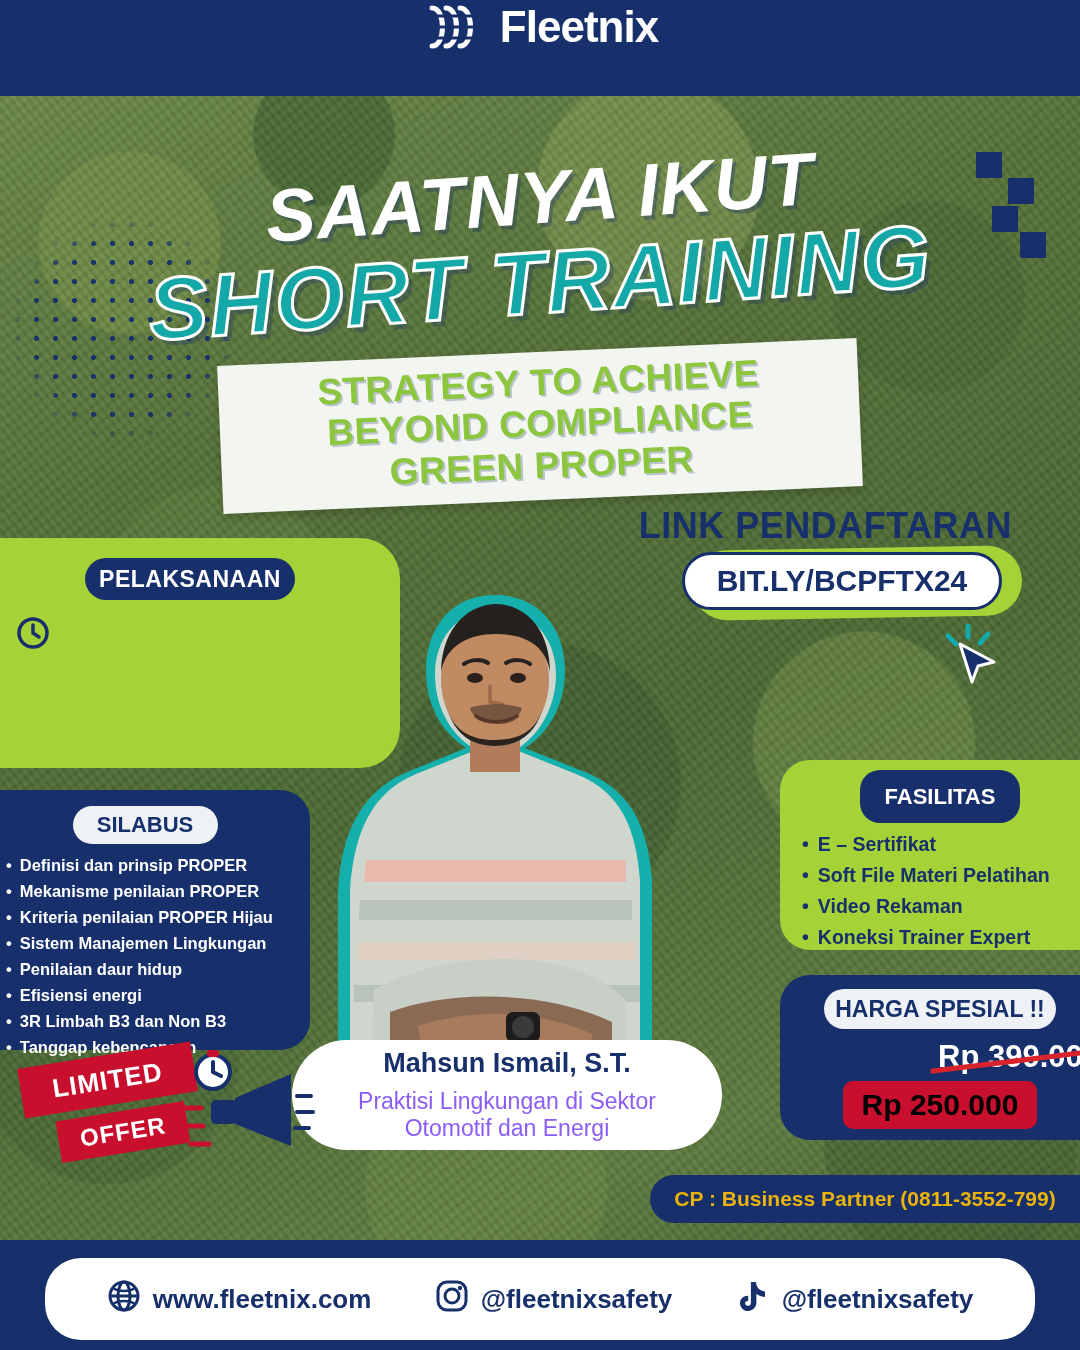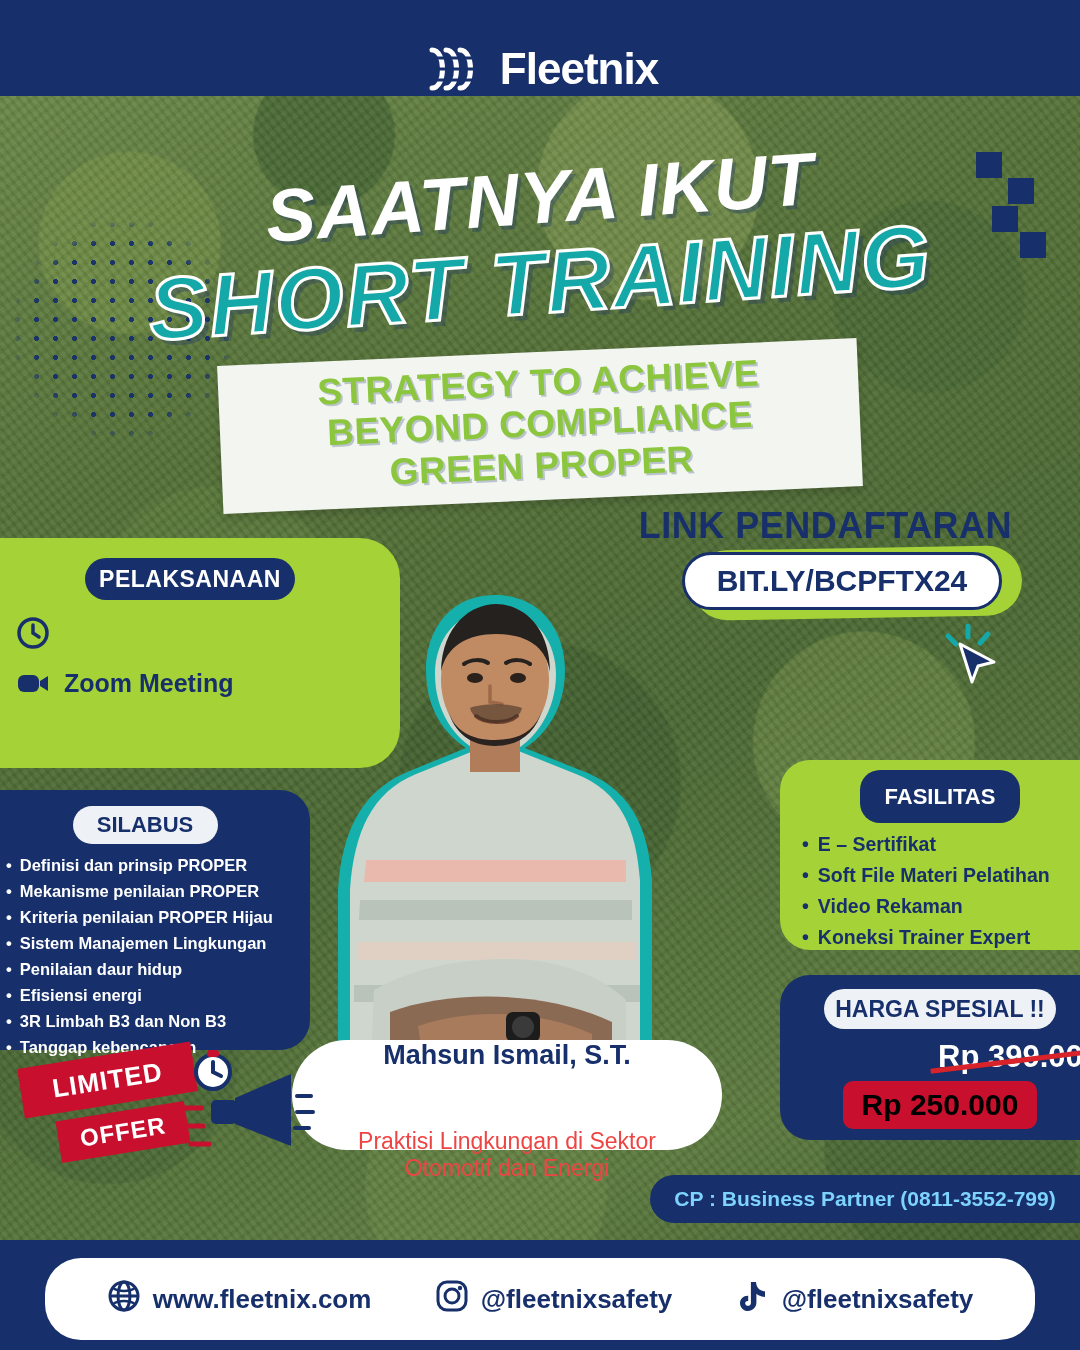--- a/index.html
+++ b/index.html
@@ -33,21 +33,21 @@
     position:absolute; inset:0;
     background-image:
       repeating-linear-gradient(52deg, rgba(0,0,0,.10) 0 3px, rgba(255,255,255,.05) 3px 7px),
       repeating-linear-gradient(-38deg, rgba(0,0,0,.08) 0 4px, rgba(255,255,255,.04) 4px 9px);
     opacity:.55;
   }
 
   
   .header{
     position:absolute; top:0; left:0; right:0; height:96px;
-    background:#17306b; display:flex; align-items:flex-end; justify-content:center; z-index:40;
+    background:#17306b; display:flex; align-items:flex-start; justify-content:center; z-index:40;
   }
   .logo-wrap{ display:flex; align-items:center; gap:14px; }
   .logo-mark{ width:64px; height:54px; }
   .logo-text{ color:#fff; font-size:44px; font-weight:bold; letter-spacing:-1px; }
 
   
   .dots{
     position:absolute; left:8px; top:215px; width:230px; height:230px;
     background-image:radial-gradient(#17306b 2.6px, transparent 2.8px);
     background-size:19px 19px;
@@ -160,44 +160,44 @@
     color:#000000; font-weight:bold; font-size:30px; display:flex; align-items:center; justify-content:center;
   }
 
   
   .speaker-photo{
     position:absolute; left:330px; top:560px; width:330px; height:520px; z-index:11;
   }
   .speaker-card{
     position:absolute; left:292px; top:1040px; width:430px; height:110px;
     background:#ffffff; border-radius:55px; z-index:13;
-    display:flex; flex-direction:column; align-items:center; justify-content:flex-start;gap:48px;
+    display:flex; flex-direction:column; align-items:center; justify-content:center;
   }
   .sp-name{ color:#17306b; font-weight:bold; font-size:27px; }
-  .sp-role{ color:#ef4444; font-size:23px; text-align:center; line-height:1.18; margin-top:9px; }
+  .sp-role{ color:#8b5cf6; font-size:23px; text-align:center; line-height:1.18; margin-top:9px; }
 
   
   .limited{ position:absolute; left:20px; top:1055px; z-index:14; }
   .lim-badge{
     width:175px; height:50px; background:#c8102e; transform:rotate(-9deg);
     color:#fff; font-weight:bold; font-size:26px; display:flex; align-items:center; justify-content:center;
     letter-spacing:1px;
   }
   .off-badge{
     width:130px; height:42px; background:#c8102e; transform:rotate(-9deg);
     color:#fff; font-weight:bold; font-size:24px; display:flex; align-items:center; justify-content:center;
     margin:6px 0 0 38px; letter-spacing:1px;
   }
 
   
   .cp{
     position:absolute; right:0; top:1175px; width:430px; height:48px;
     background:#17306b; border-radius:26px 0 0 26px; z-index:14;
     display:flex; align-items:center; justify-content:center;
-    color:#7dd3fc; font-weight:bold; font-size:21px;
+    color:#eab308; font-weight:bold; font-size:21px;
   }
 
   
   .footer{
     position:absolute; left:0; right:0; bottom:0; height:110px; background:#17306b; z-index:40;
   }
   .footer-pill{
     position:absolute; left:50%; transform:translateX(-50%); top:18px;
     width:990px; height:82px; background:#ffffff; border-radius:36px;
     display:flex; align-items:center; justify-content:space-around; padding:0 30px;
@@ -265,29 +265,20 @@
 
   <div class="pel-row">
     <span class="ic">
       <svg viewBox="0 0 34 34" width="34" height="34">
         <circle cx="17" cy="17" r="14" fill="none" stroke="#17306b" stroke-width="3.5"></circle>
         <path d="M17 9 V17 L23 21" fill="none" stroke="#17306b" stroke-width="3.5" stroke-linecap="round"></path>
       </svg>
     </span>
   </div>
 
-  <div class="pel-row">
-    <span class="ic">
-      <svg viewBox="0 0 34 34" width="34" height="34">
-        <rect x="2" y="9" width="21" height="17" rx="6" fill="#17306b"></rect>
-        <path d="M24 15 L32 10 V25 L24 20 Z" fill="#17306b"></path>
-      </svg>
-    </span>
-    <span class="txt">Zoom Meeting</span>
-  </div>
 </div>
 
 <div class="silabus">
   <div class="sil-title">SILABUS</div>
   <ul class="sil-list">
     <li>Definisi dan prinsip PROPER</li>
     <li>Mekanisme penilaian PROPER</li>
     <li>Kriteria penilaian PROPER Hijau</li>
     <li>Sistem Manajemen Lingkungan</li>
     <li>Penilaian daur hidup</li>

